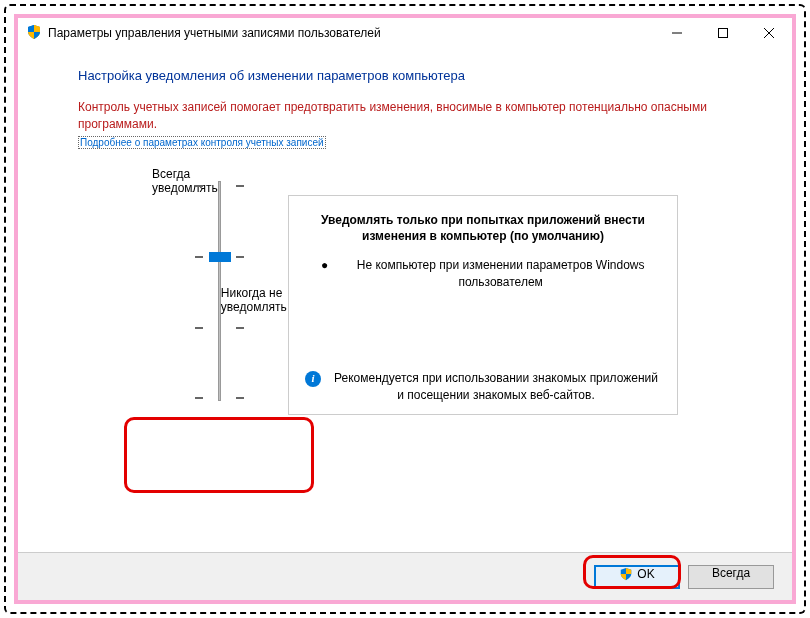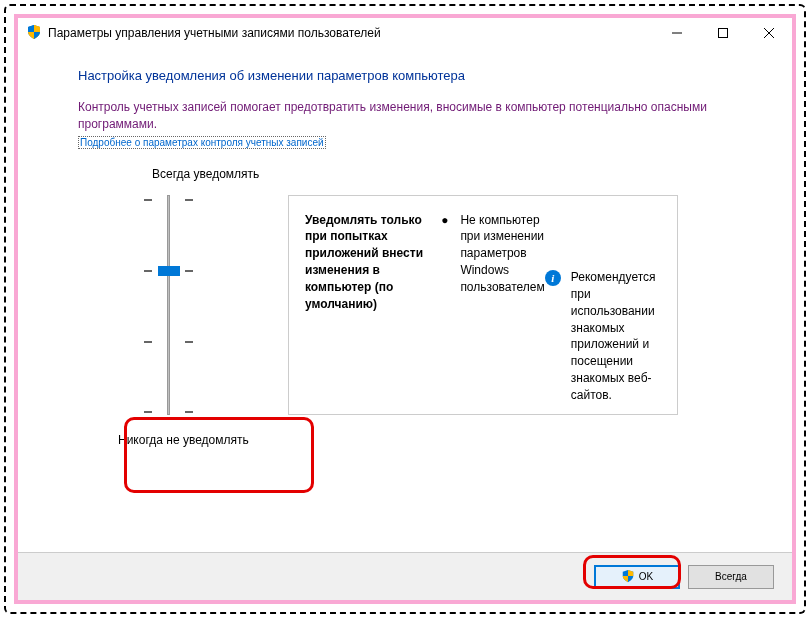--- a/index.html
+++ b/index.html
@@ -68,41 +68,41 @@
       flex-direction: column;
     }
     .heading {
       color: #003399;
       font-size: 13px;
       font-weight: normal;
       margin-bottom: 16px;
     }
     .desc {
       font-size: 12px;
-      color: #701a75;
+      color: #b91c1c;
       line-height: 1.4;
       margin-bottom: 2px;
     }
     .link {
       color: #0066cc;
       font-size: 10px;
       border: 1px dotted #666;
       display: inline-block;
       padding: 0 1px;
       cursor: pointer;
     }
     .slider-area {
       margin-top: 18px;
       margin-left: 40px;
       display: flex;
     }
     .slider-col {
       width: 150px;
       display: flex;
-      flex-direction: column;
+      align-items: center;
       position: relative;
     }
     .top-label {
       font-size: 12px;
       margin-bottom: 14px;
       align-self: flex-start;
       margin-left: 34px;
     }
     .slider-track-wrap {
       position: relative;
@@ -147,21 +147,22 @@
       flex: 1;
       margin-left: 20px;
       margin-top: 28px;
     }
     .info-box {
       border: 1px solid #ccc;
       padding: 16px 16px 10px 16px;
       width: 390px;
       height: 220px;
       display: flex;
-      flex-direction: row;
+      flex-direction: column;
+      text-align: center;
     }
     .info-title {
       font-weight: bold;
       font-size: 12px;
       line-height: 1.4;
       margin-bottom: 12px;
     }
     .info-bullet {
       display: flex;
       font-size: 12px;
@@ -203,23 +204,23 @@
       align-items: center;
       justify-content: flex-end;
       padding-right: 18px;
       gap: 8px;
     }
     .btn {
       min-width: 86px;
       height: 24px;
       border: 1px solid #999;
       background: #e1e1e1;
-      font-size: 10px;
-      display: flex;
-      align-items: center;
+      font-size: 12px;
+      display: flex;
+      align-items: flex-start;
       justify-content: center;
       cursor: pointer;
       gap: 4px;
     }
     .btn.default {
       border: 2px solid #0078d7;
       background: #e5f1fb;
     }
     .highlight-red {
       position: absolute;

